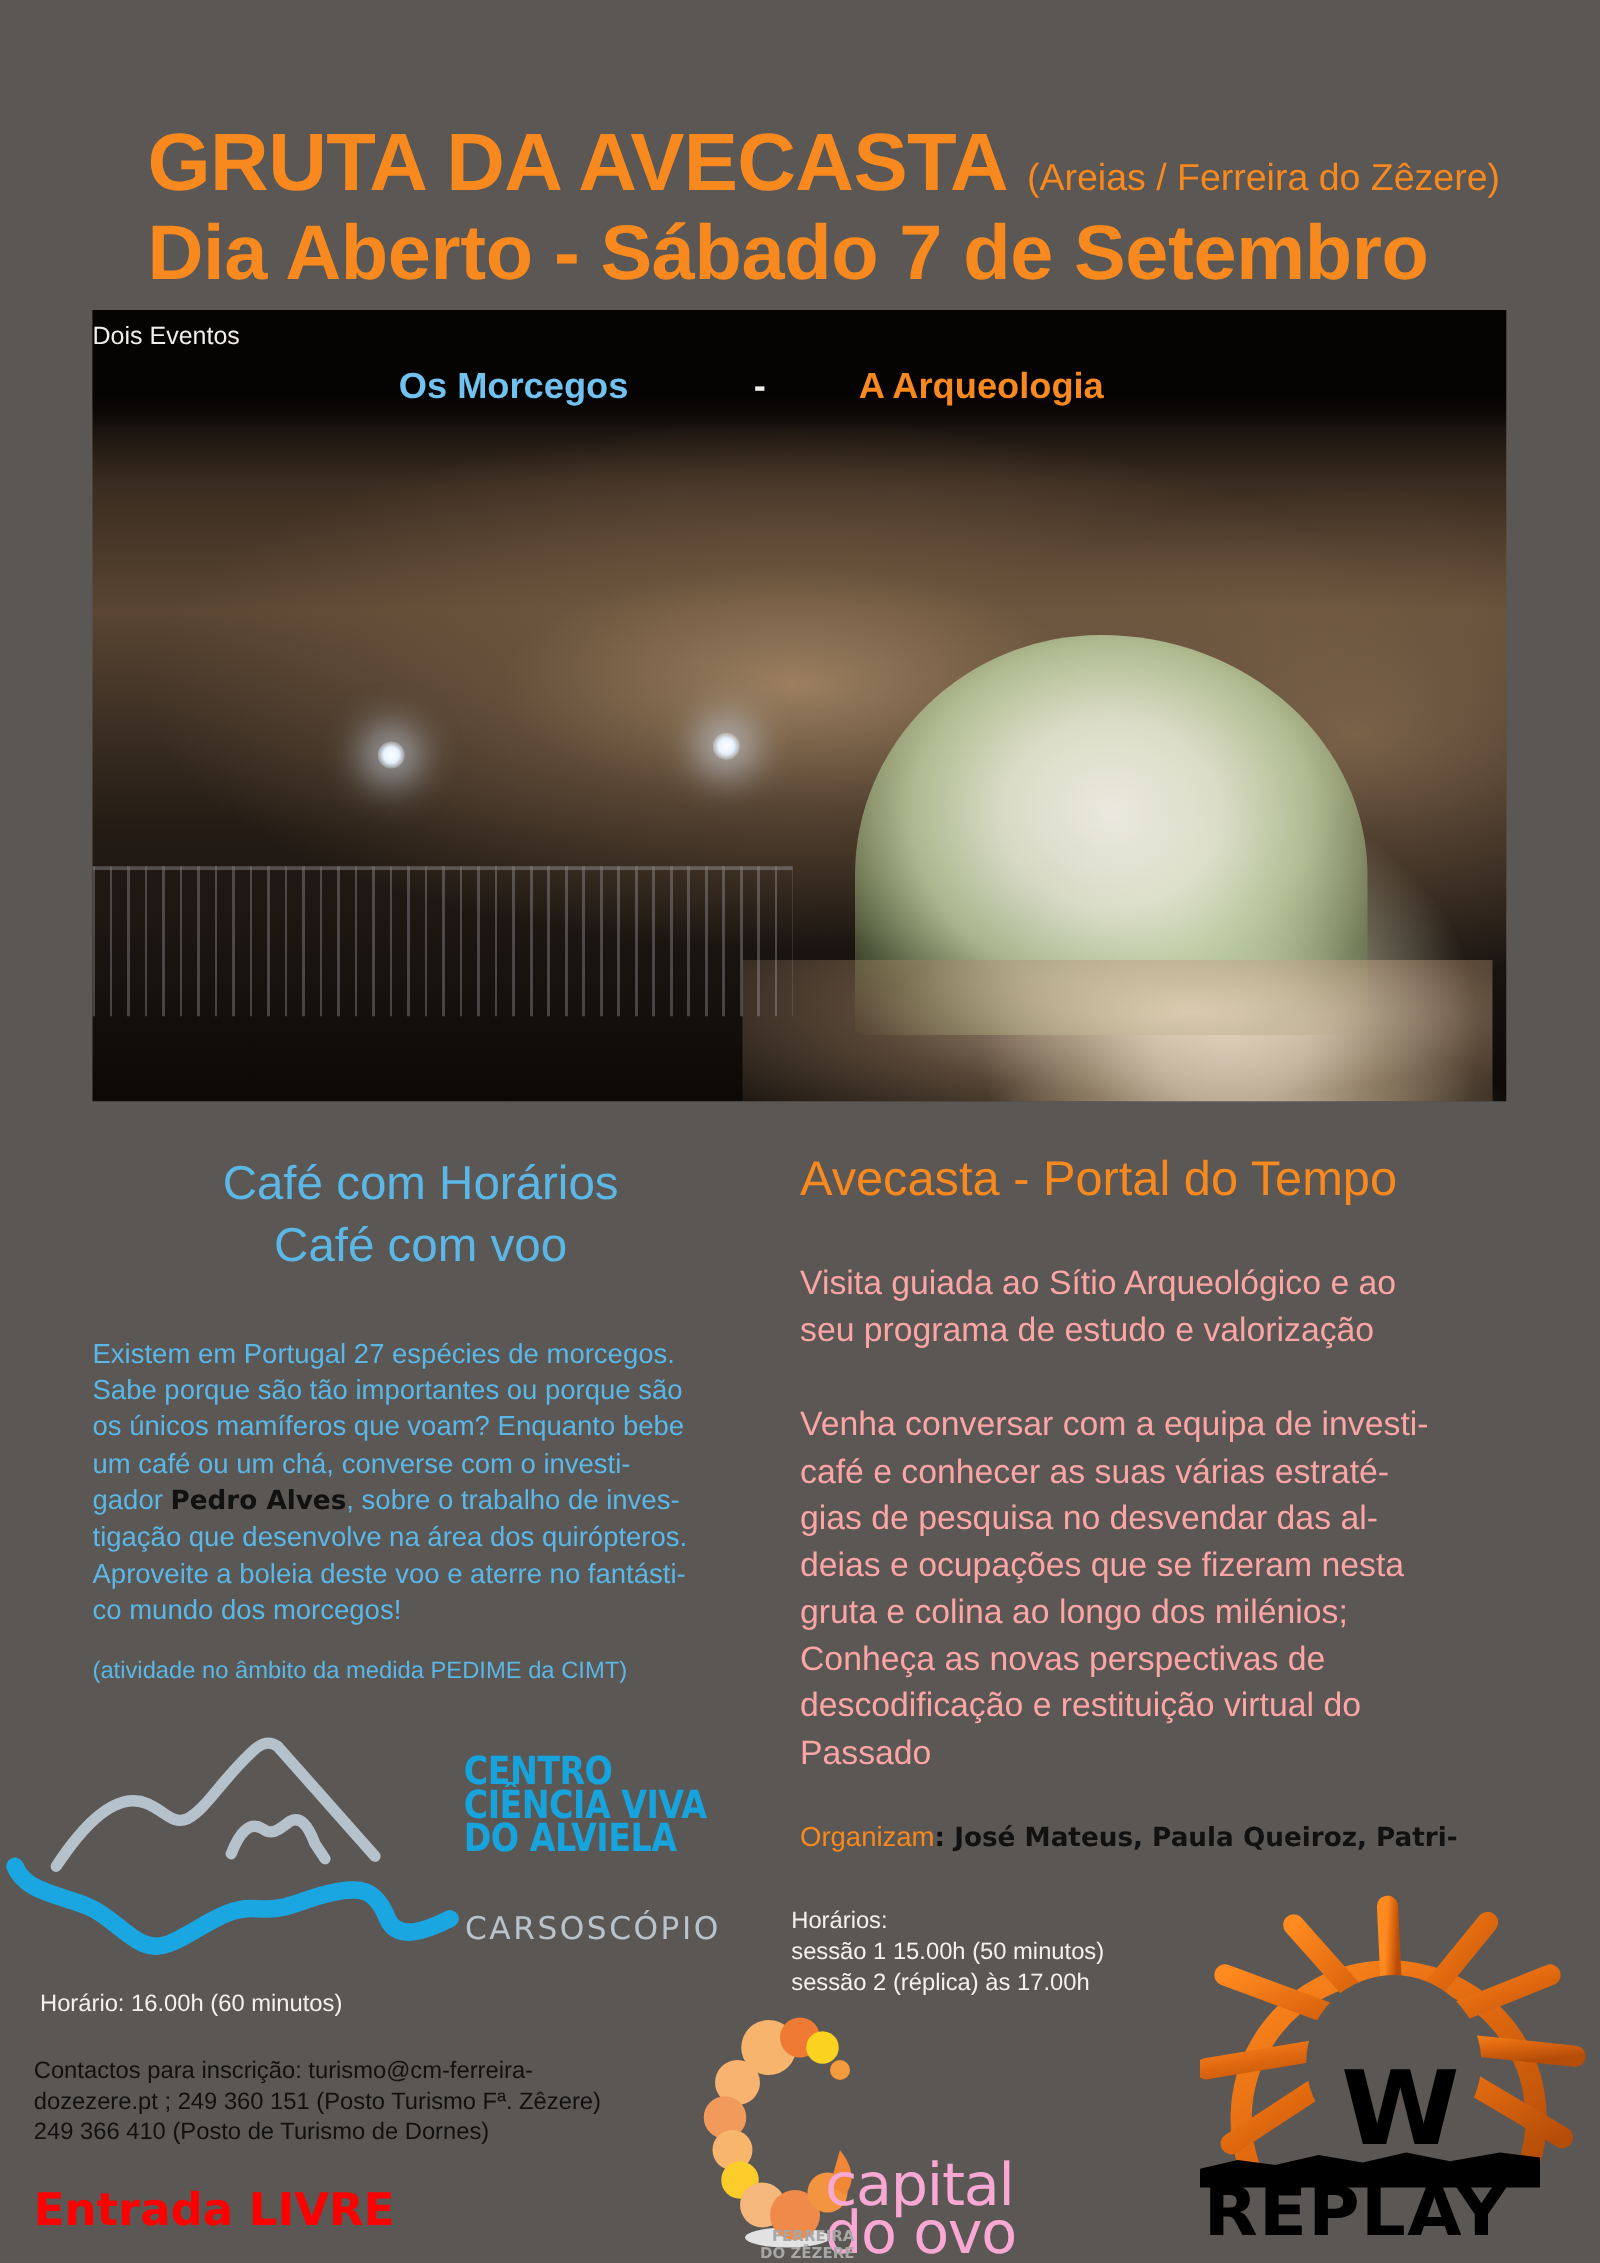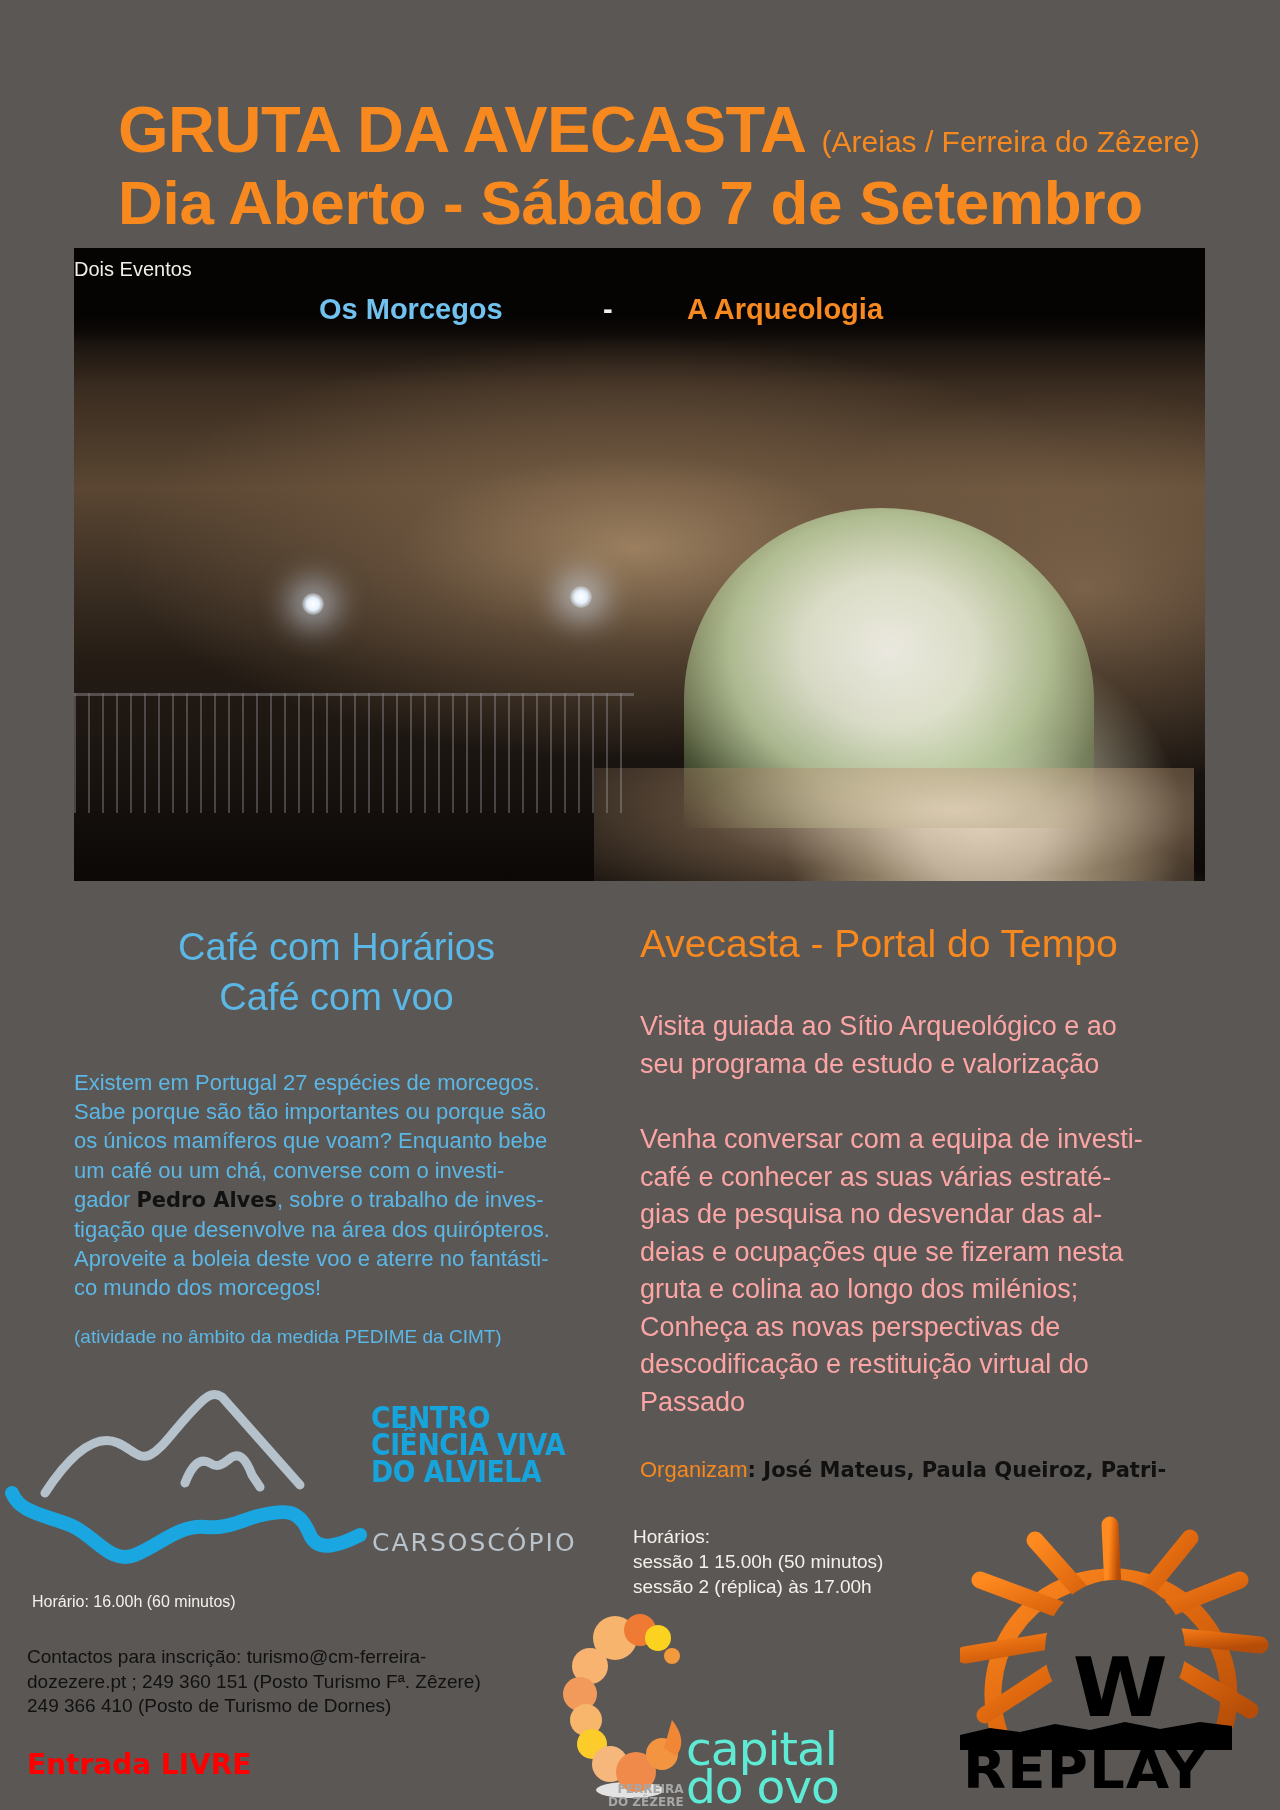--- a/index.html
+++ b/index.html
@@ -114,36 +114,35 @@
     left: 371px; top: 1404px; color: #17a3dc; font-weight: bold;
     font-size: 31px; line-height: 27px; letter-spacing: -0.5px;
     font-family: "DejaVu Sans", sans-serif; transform: scaleX(0.86); transform-origin: left top;
   }
   .ccv-text .line { display: block; white-space: nowrap; }
   .ccv-sub {
     left: 372px; top: 1492px; color: #b9c3cb; font-size: 25px; letter-spacing: 2px; white-space: nowrap;
     font-family: "DejaVu Sans", sans-serif;
     margin-top: 36px;
   }
-  .hour-left { left: 32px; top: 1593px; color: #f4f1ec; font-size: 16px; white-space: nowrap; }
+  .hour-left { left: 32px; top: 1593px; color: #f4f1ec; font-size: 19px; white-space: nowrap; }
   .contacts {
     left: 27px; top: 1645px; color: #111; font-size: 19px; line-height: 24.5px;
   }
   .contacts .line { display: block; white-space: nowrap; }
   .free-entry {
-    left: 27px; top: 1748px; color: #ff0000; font-weight: bold; font-size: 28px; white-space: nowrap;
+    left: 27px; top: 1748px; color: #ff0000; font-weight: bold; font-size: 36px; white-space: nowrap;
     font-family: "DejaVu Sans", sans-serif;
   }
 
   
   .ovo-logo { left: 540px; top: 1608px; width: 300px; height: 202px; }
   .ovo-text {
-    left: 660px; top: 1730px; color: #5eead4; font-size: 47px; line-height: 38px; letter-spacing: -1px;
+    left: 660px; top: 1730px; color: #f9a8d4; font-size: 47px; line-height: 38px; letter-spacing: -1px;
     font-family: "DejaVu Sans", sans-serif;
-    margin-left: 26px;
   }
   .ovo-text .line { display: block; white-space: nowrap; }
   .ovo-small {
     left: 608px; top: 1783px; color: #a7a7a7; font-size: 12px; line-height: 13px; text-align: right;
     font-family: "DejaVu Sans", sans-serif; font-weight: bold;
   }
   .ovo-small .line { display: block; white-space: nowrap; }
 
   
   .replay-logo { left: 960px; top: 1510px; width: 320px; height: 300px; }

